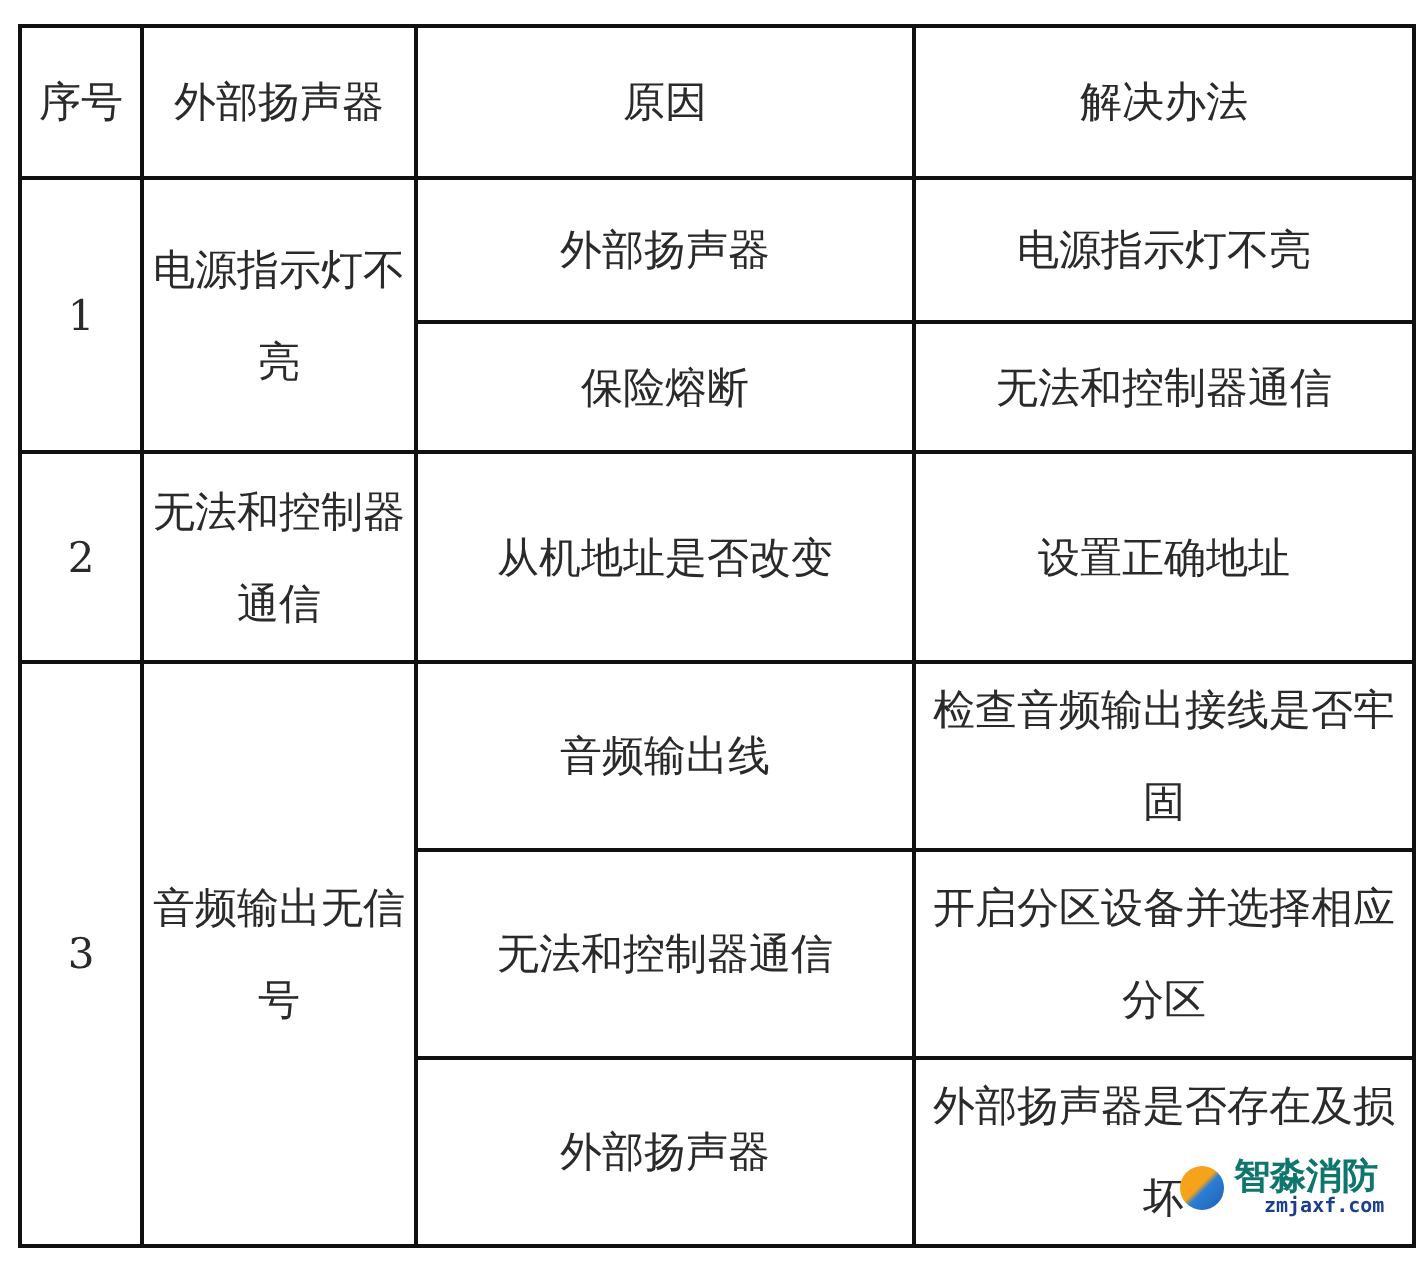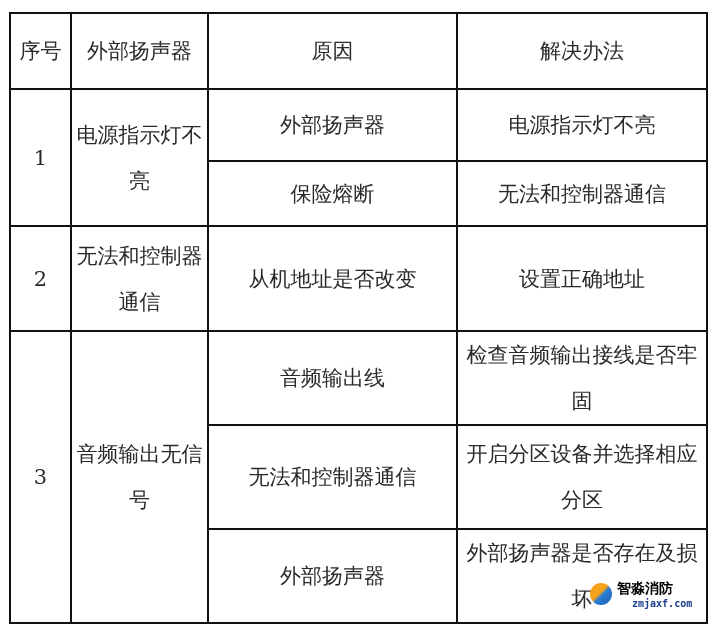--- a/index.html
+++ b/index.html
@@ -16,21 +16,21 @@
   .c3 { width:239px;margin-left:20px; }
   .c4 { width:240px; }
   .h76 { height:72px; }
   .h74 { height:65px; }
   .h109 { height:105px; }
   .h108 { height:104px; }
   .wm { position:absolute; left:590px; top:580px; width:110px; height:34px; }
   .wm-logo { position:absolute; left:0; top:3px; width:22px; height:22px; border-radius:50%;
              background:linear-gradient(135deg,#f7a21b 0%,#f7a21b 45%,#2a7fd4 55%,#1f5fb0 100%); }
   .wm-cn { position:absolute; left:27px; top:0; font-family:"DejaVu Sans",sans-serif; font-weight:bold;
-           font-size:14px; color:#000000; line-height:17px; }
+           font-size:18px; color:#0f766e; line-height:17px; }
   .wm-en { position:absolute; left:42px; top:18px; font-family:"DejaVu Sans Mono",monospace; font-weight:bold;
            font-size:10px; color:#1b3f8f; line-height:12px; }
 </style>
 </head>
 <body>
 
 <table class="fault">
   <colgroup>
     <col class="c1">
       <col class="c2">

